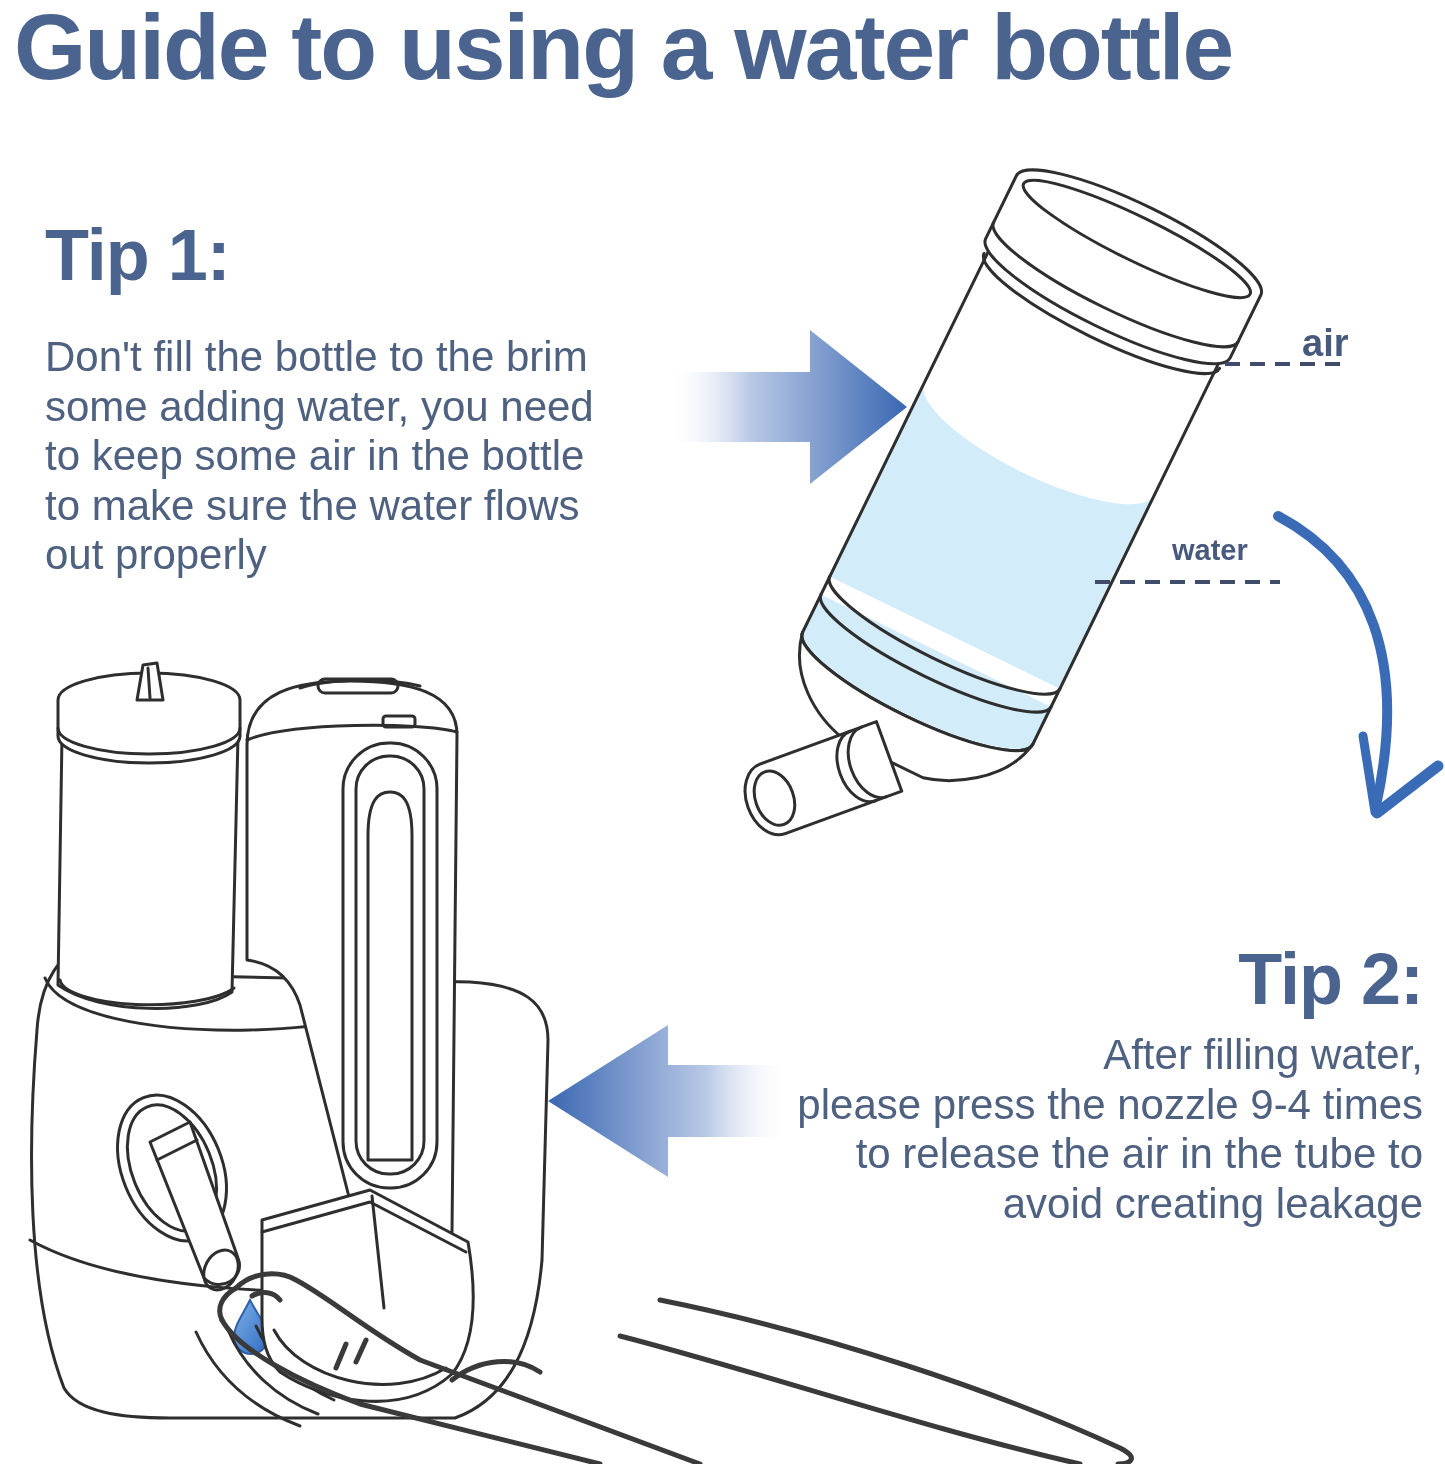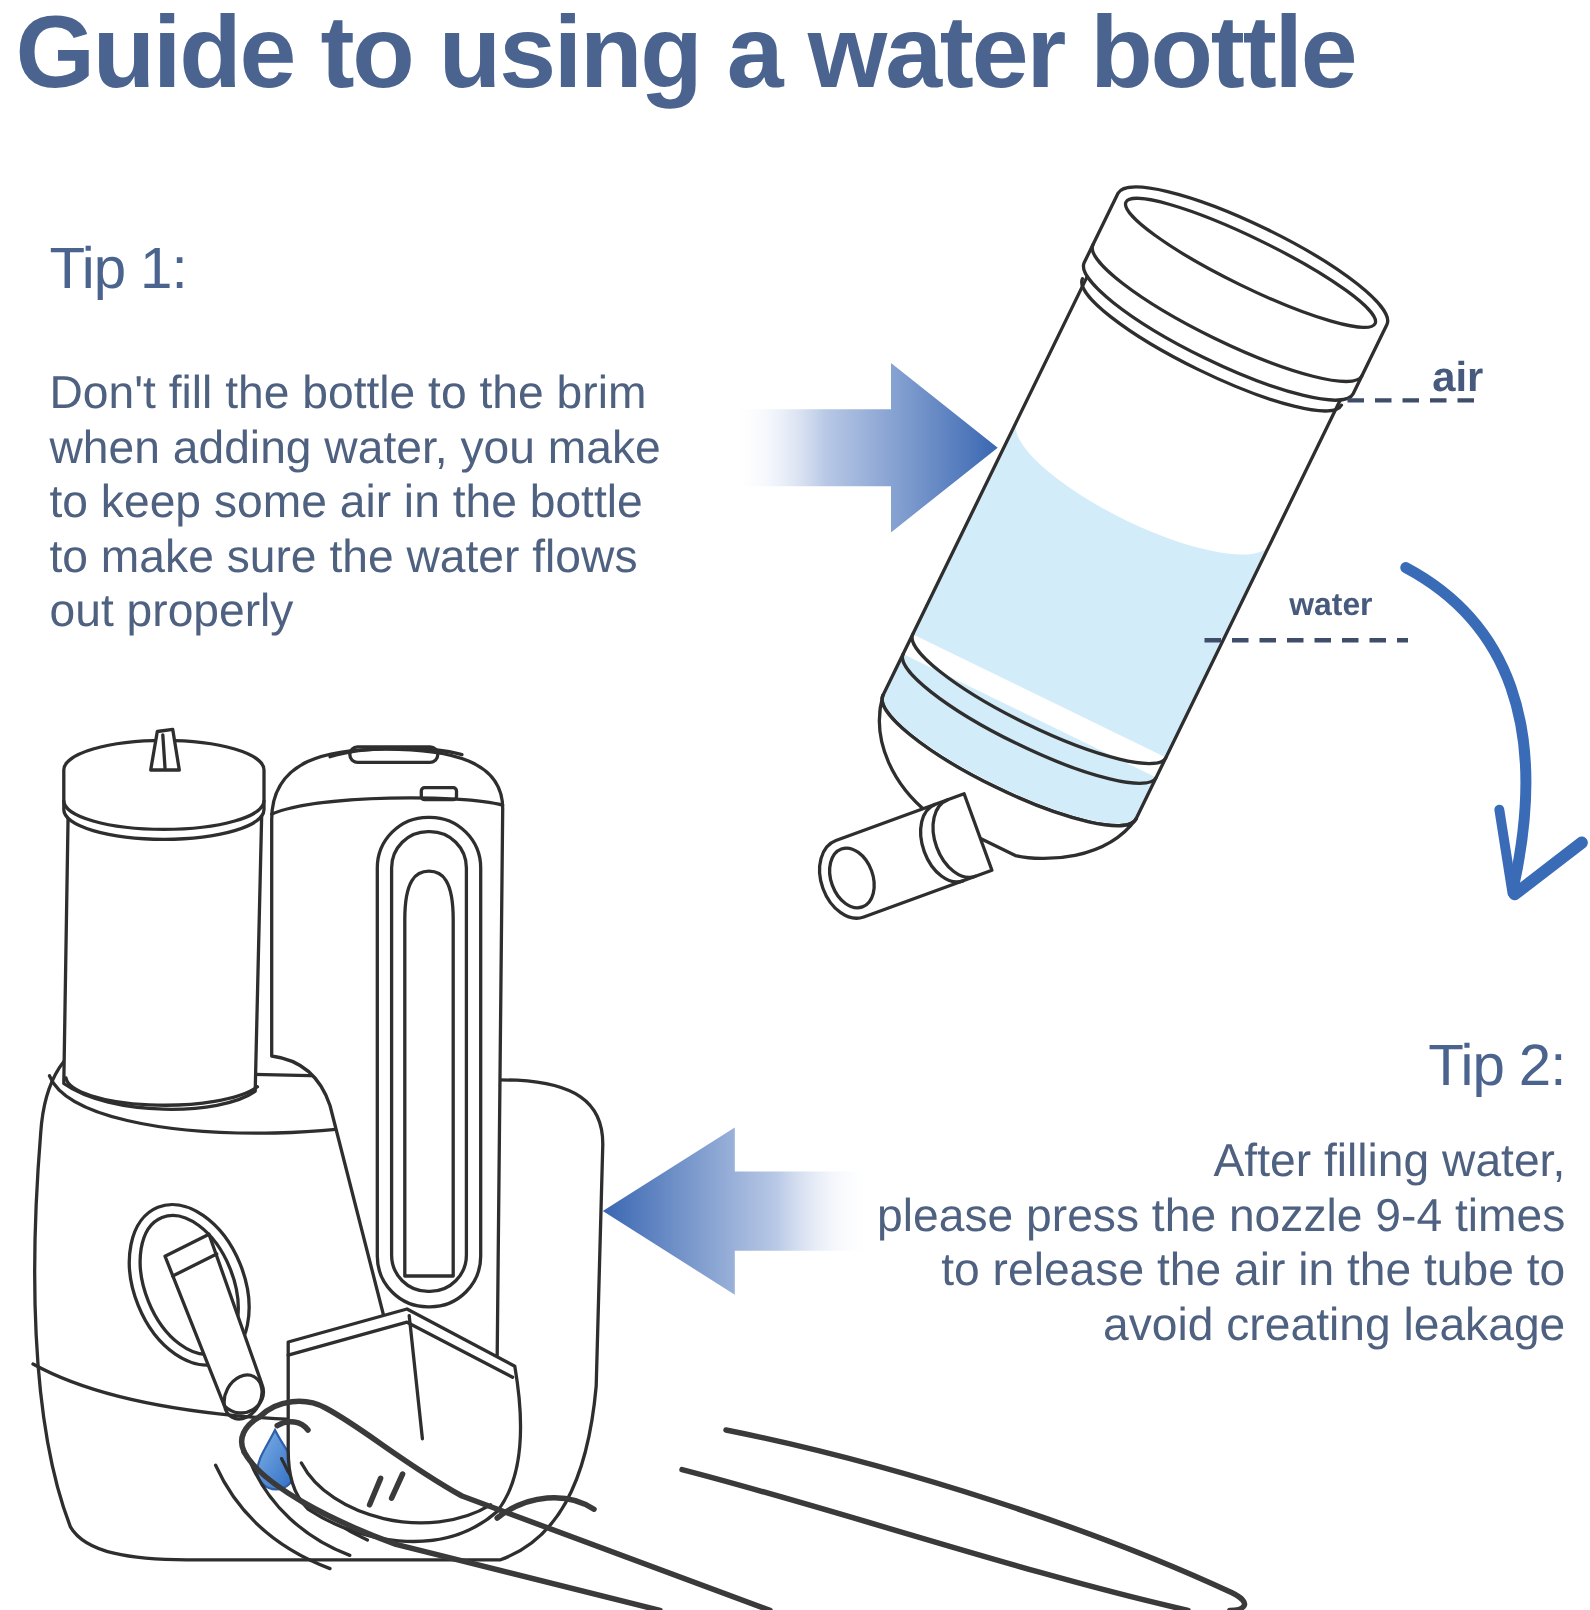--- a/index.html
+++ b/index.html
@@ -7,21 +7,21 @@
     --arrow-blue:#3a67b2; --curved:#3a6bb7; --water:#d3ecfa;
     --drop:#4a8fd8; --line:#2e2e2e; --dash:#3f4d6b; --bg:#ffffff;
   }
   html,body{margin:0;padding:0;}
   body{width:1445px;height:1464px;background:var(--bg);position:relative;overflow:hidden;
        font-family:"Liberation Sans", sans-serif;}
   .stage{position:absolute;inset:0;width:1445px;height:1464px;}
   svg.art{position:absolute;left:0;top:0;z-index:1;}
   .txt{position:absolute;z-index:2;color:var(--heading);}
   .title{left:14px;top:-6px;width:1430px;font-size:93px;font-weight:bold;letter-spacing:-2px;white-space:nowrap;}
-  .tip-head{font-size:53px;font-weight:normal;letter-spacing:-1px;}
+  .tip-head{font-size:72px;font-weight:bold;letter-spacing:-1px;}
   .tip1-head{left:45px;top:214px;}
   .tip2-head{right:22px;top:938px;text-align:right;}
   .tip-body{font-size:42px;line-height:1.18;color:var(--body);white-space:pre-line;}
   .tip1-body{left:45px;top:332px;width:640px;}
   .tip2-body{right:22px;top:1030px;width:680px;text-align:right;}
   .diagram-label{font-weight:bold;color:var(--label);}
   .air-label{left:1302px;top:322px;font-size:38px;text-align:center;}
   .water-label{left:1172px;top:534px;font-size:29px;}
   .lineart{stroke:var(--line);stroke-width:3;fill:none;stroke-linecap:round;stroke-linejoin:round;}
   .lineart-fill{stroke:var(--line);stroke-width:3;fill:#ffffff;stroke-linejoin:round;}
@@ -151,21 +151,21 @@
       <path class="hand" d="M452,1380 C480,1358 516,1356 540,1372" stroke-width="4"></path>
       <path class="hand" d="M336,1368 L346,1344" stroke-width="3"></path>
       <path class="hand" d="M356,1362 L366,1340" stroke-width="3"></path>
     </g>
   </svg>
 
   <div class="txt title">Guide to using a water bottle</div>
 
   <div class="txt tip-head tip1-head">Tip 1:</div>
   <div class="txt tip-body tip1-body">Don't fill the bottle to the brim
-when adding water, you make
+some adding water, you need
 to keep some air in the bottle
 to make sure the water flows
 out properly</div>
 
   <div class="txt tip-head tip2-head">Tip 2:</div>
   <div class="txt tip-body tip2-body">After filling water,
 please press the nozzle 9-4 times
 to release the air in the tube to
 avoid creating leakage</div>
 

